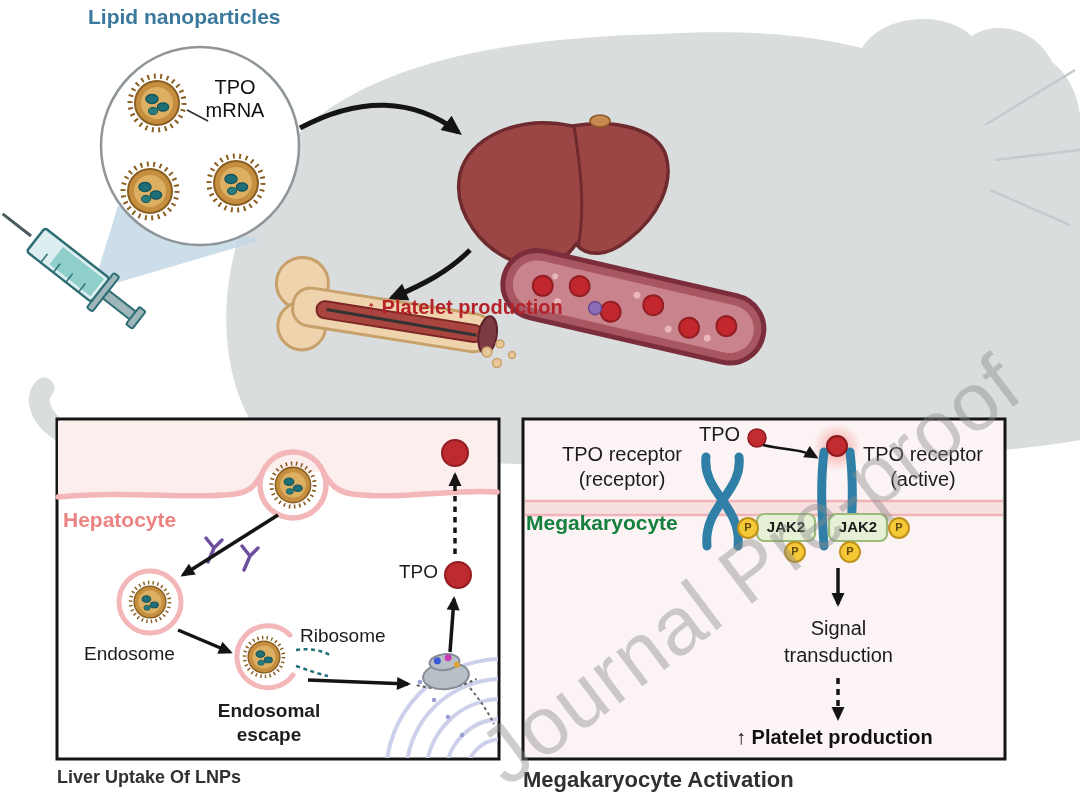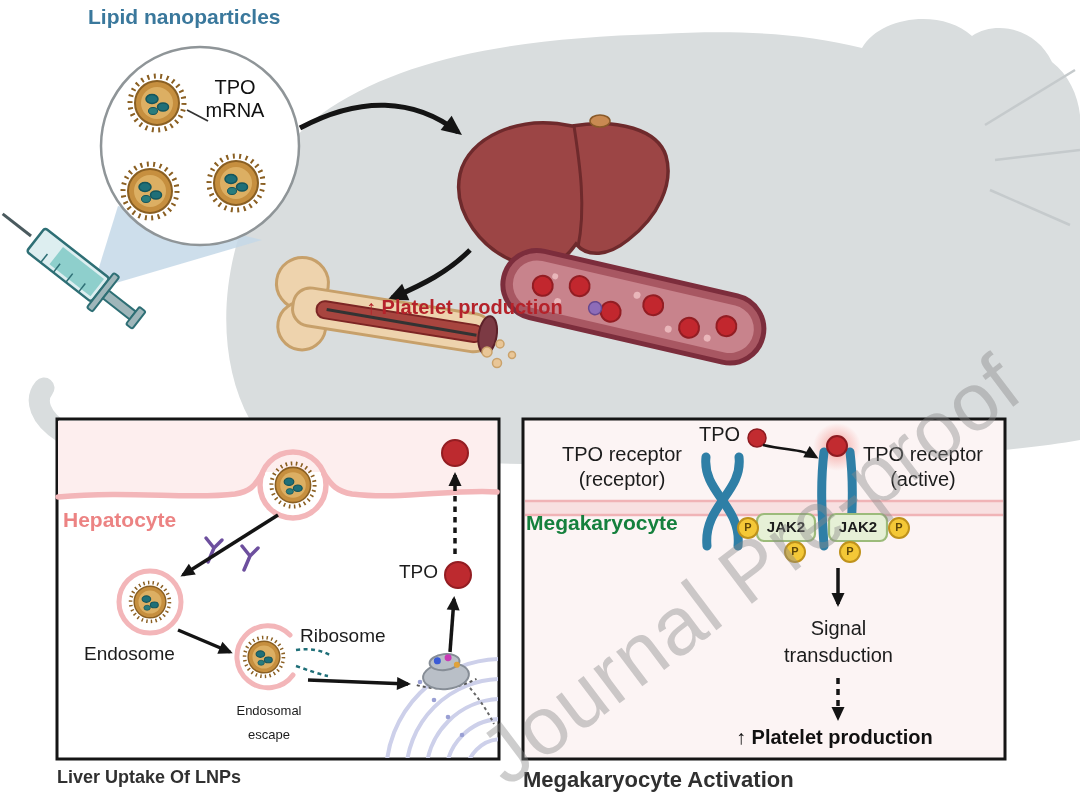--- a/index.html
+++ b/index.html
@@ -234,21 +234,21 @@
 
 <div class="lbl center" style="left:193px;top:76px;width:84px;font-size:20px;line-height:23px;color:#111;">
   <div class="ln">TPO</div>
   <div class="ln">mRNA</div>
 </div>
 
 <div class="lbl" style="left:366px;top:296px;font-size:20px;font-weight:bold;color:#b5222a;">↑ Platelet production</div>
 
 <div class="lbl" style="left:63px;top:508px;font-size:21px;font-weight:bold;color:#ec8383;">Hepatocyte</div>
 <div class="lbl" style="left:84px;top:643px;font-size:19px;">Endosome</div>
-<div class="lbl center" style="left:190px;top:699px;width:158px;font-size:13px;line-height:24px;">
+<div class="lbl center" style="left:190px;top:699px;width:158px;font-size:19px;line-height:24px;font-weight:bold;">
   <div class="ln">Endosomal</div>
   <div class="ln">escape</div>
 </div>
 <div class="lbl" style="left:300px;top:625px;font-size:19px;">Ribosome</div>
 <div class="lbl" style="left:399px;top:561px;font-size:19px;">TPO</div>
 <div class="lbl" style="left:57px;top:767px;font-size:18px;font-weight:bold;color:#303030;">Liver Uptake Of LNPs</div>
 
 <div class="lbl center" style="left:538px;top:442px;width:168px;font-size:20px;line-height:25px;">
   <div class="ln">TPO receptor</div>
   <div class="ln">(receptor)</div>

